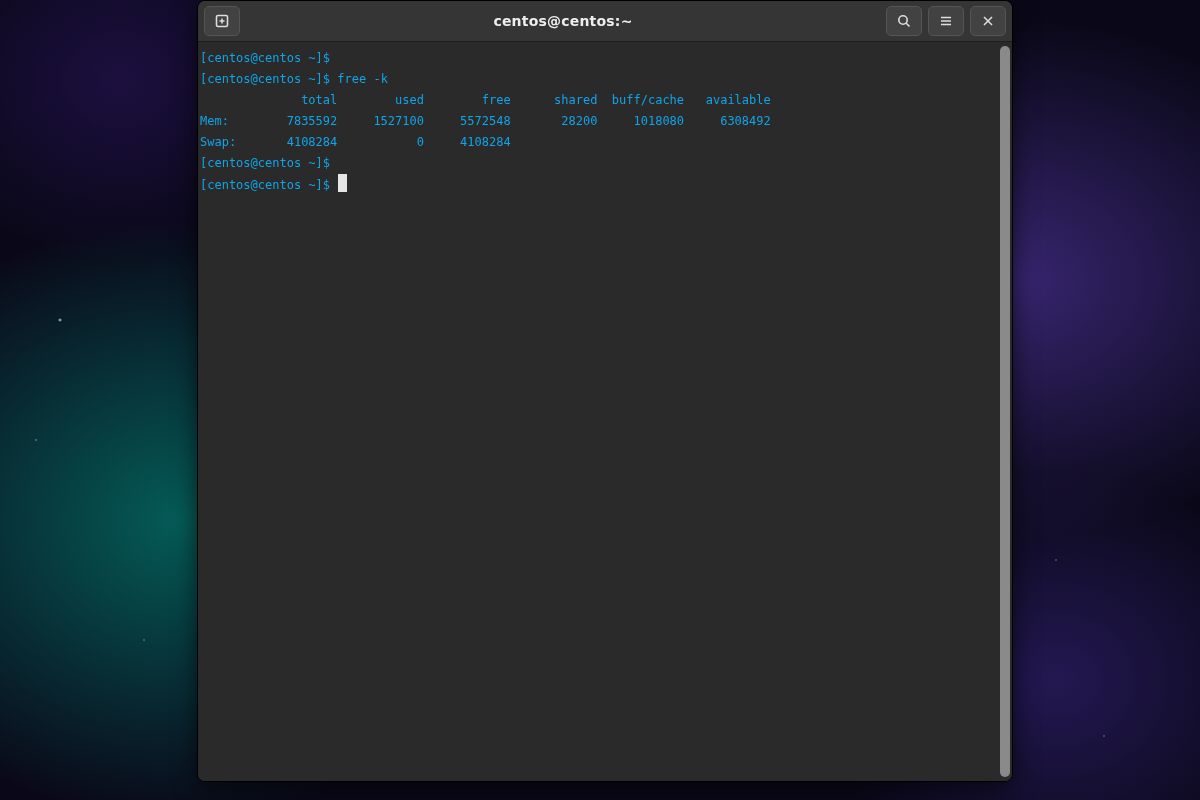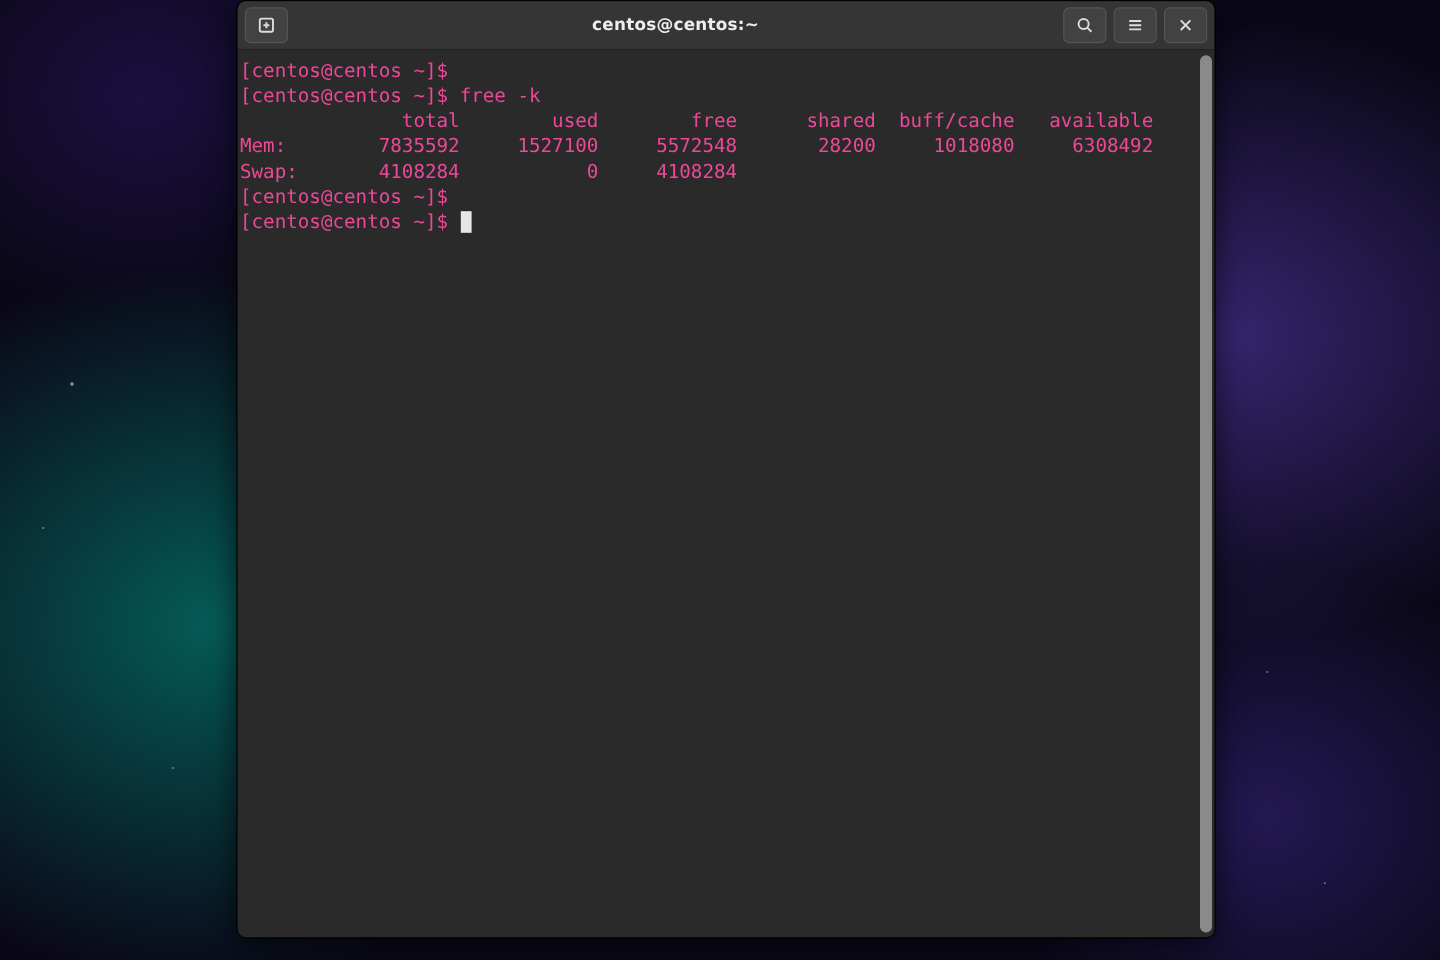--- a/index.html
+++ b/index.html
@@ -38,21 +38,21 @@
   .tb-btn.close svg{stroke:#ddd}
   .title{
     flex:1;text-align:center;color:#eee;font-size:14px;font-weight:600;
     font-family:"DejaVu Sans","Cantarell",sans-serif;letter-spacing:.2px;
   }
   .tb-right{display:flex;gap:6px}
   
   .term-body{
     flex:1;position:relative;background:#2a2a2a;
     font-family:"DejaVu Sans Mono","Menlo","Consolas",monospace;
-    font-size:16px;line-height:21px;color:#ec4899;
+    font-size:12px;line-height:21px;color:#0ea5e9;
     padding:6px 0 6px 0;
   }
   .term-scroll{
     position:absolute;right:2px;top:4px;bottom:4px;width:10px;
     background:#3a3a3a;border-radius:5px;
   }
   .term-scroll .thumb{
     position:absolute;left:0;right:0;top:0;height:100%;
     background:#8a8a8a;border-radius:5px;
   }

